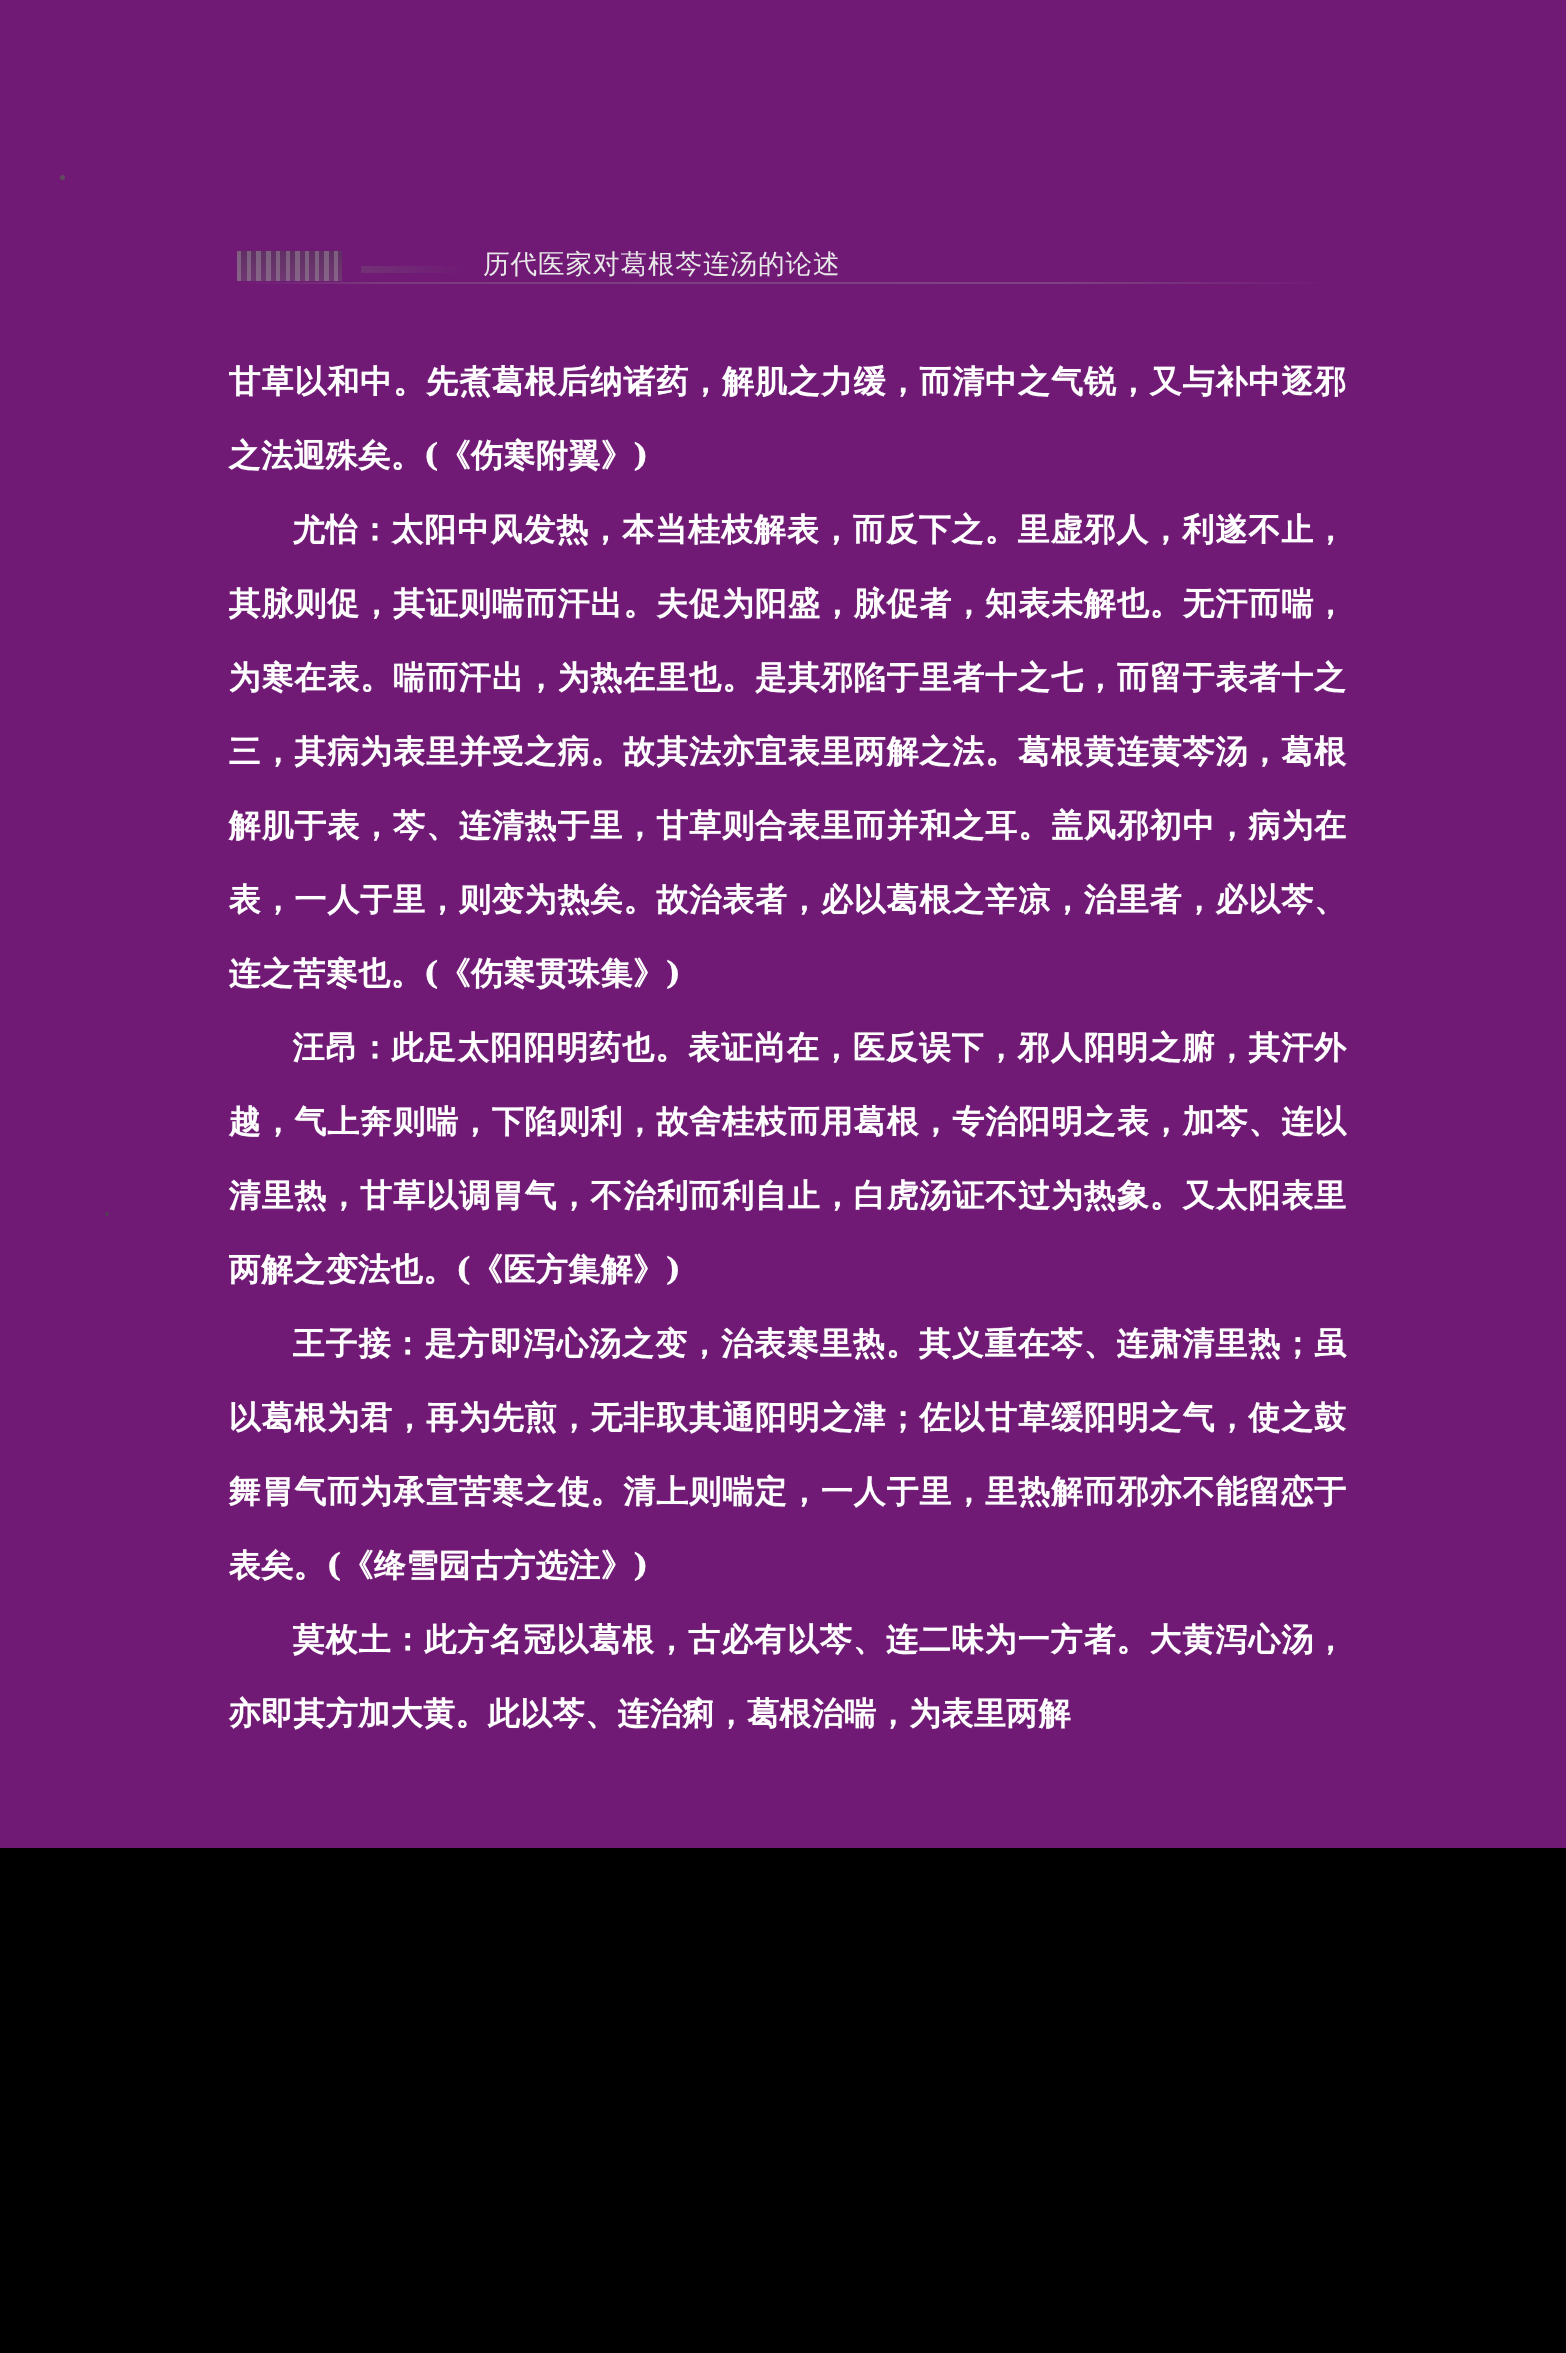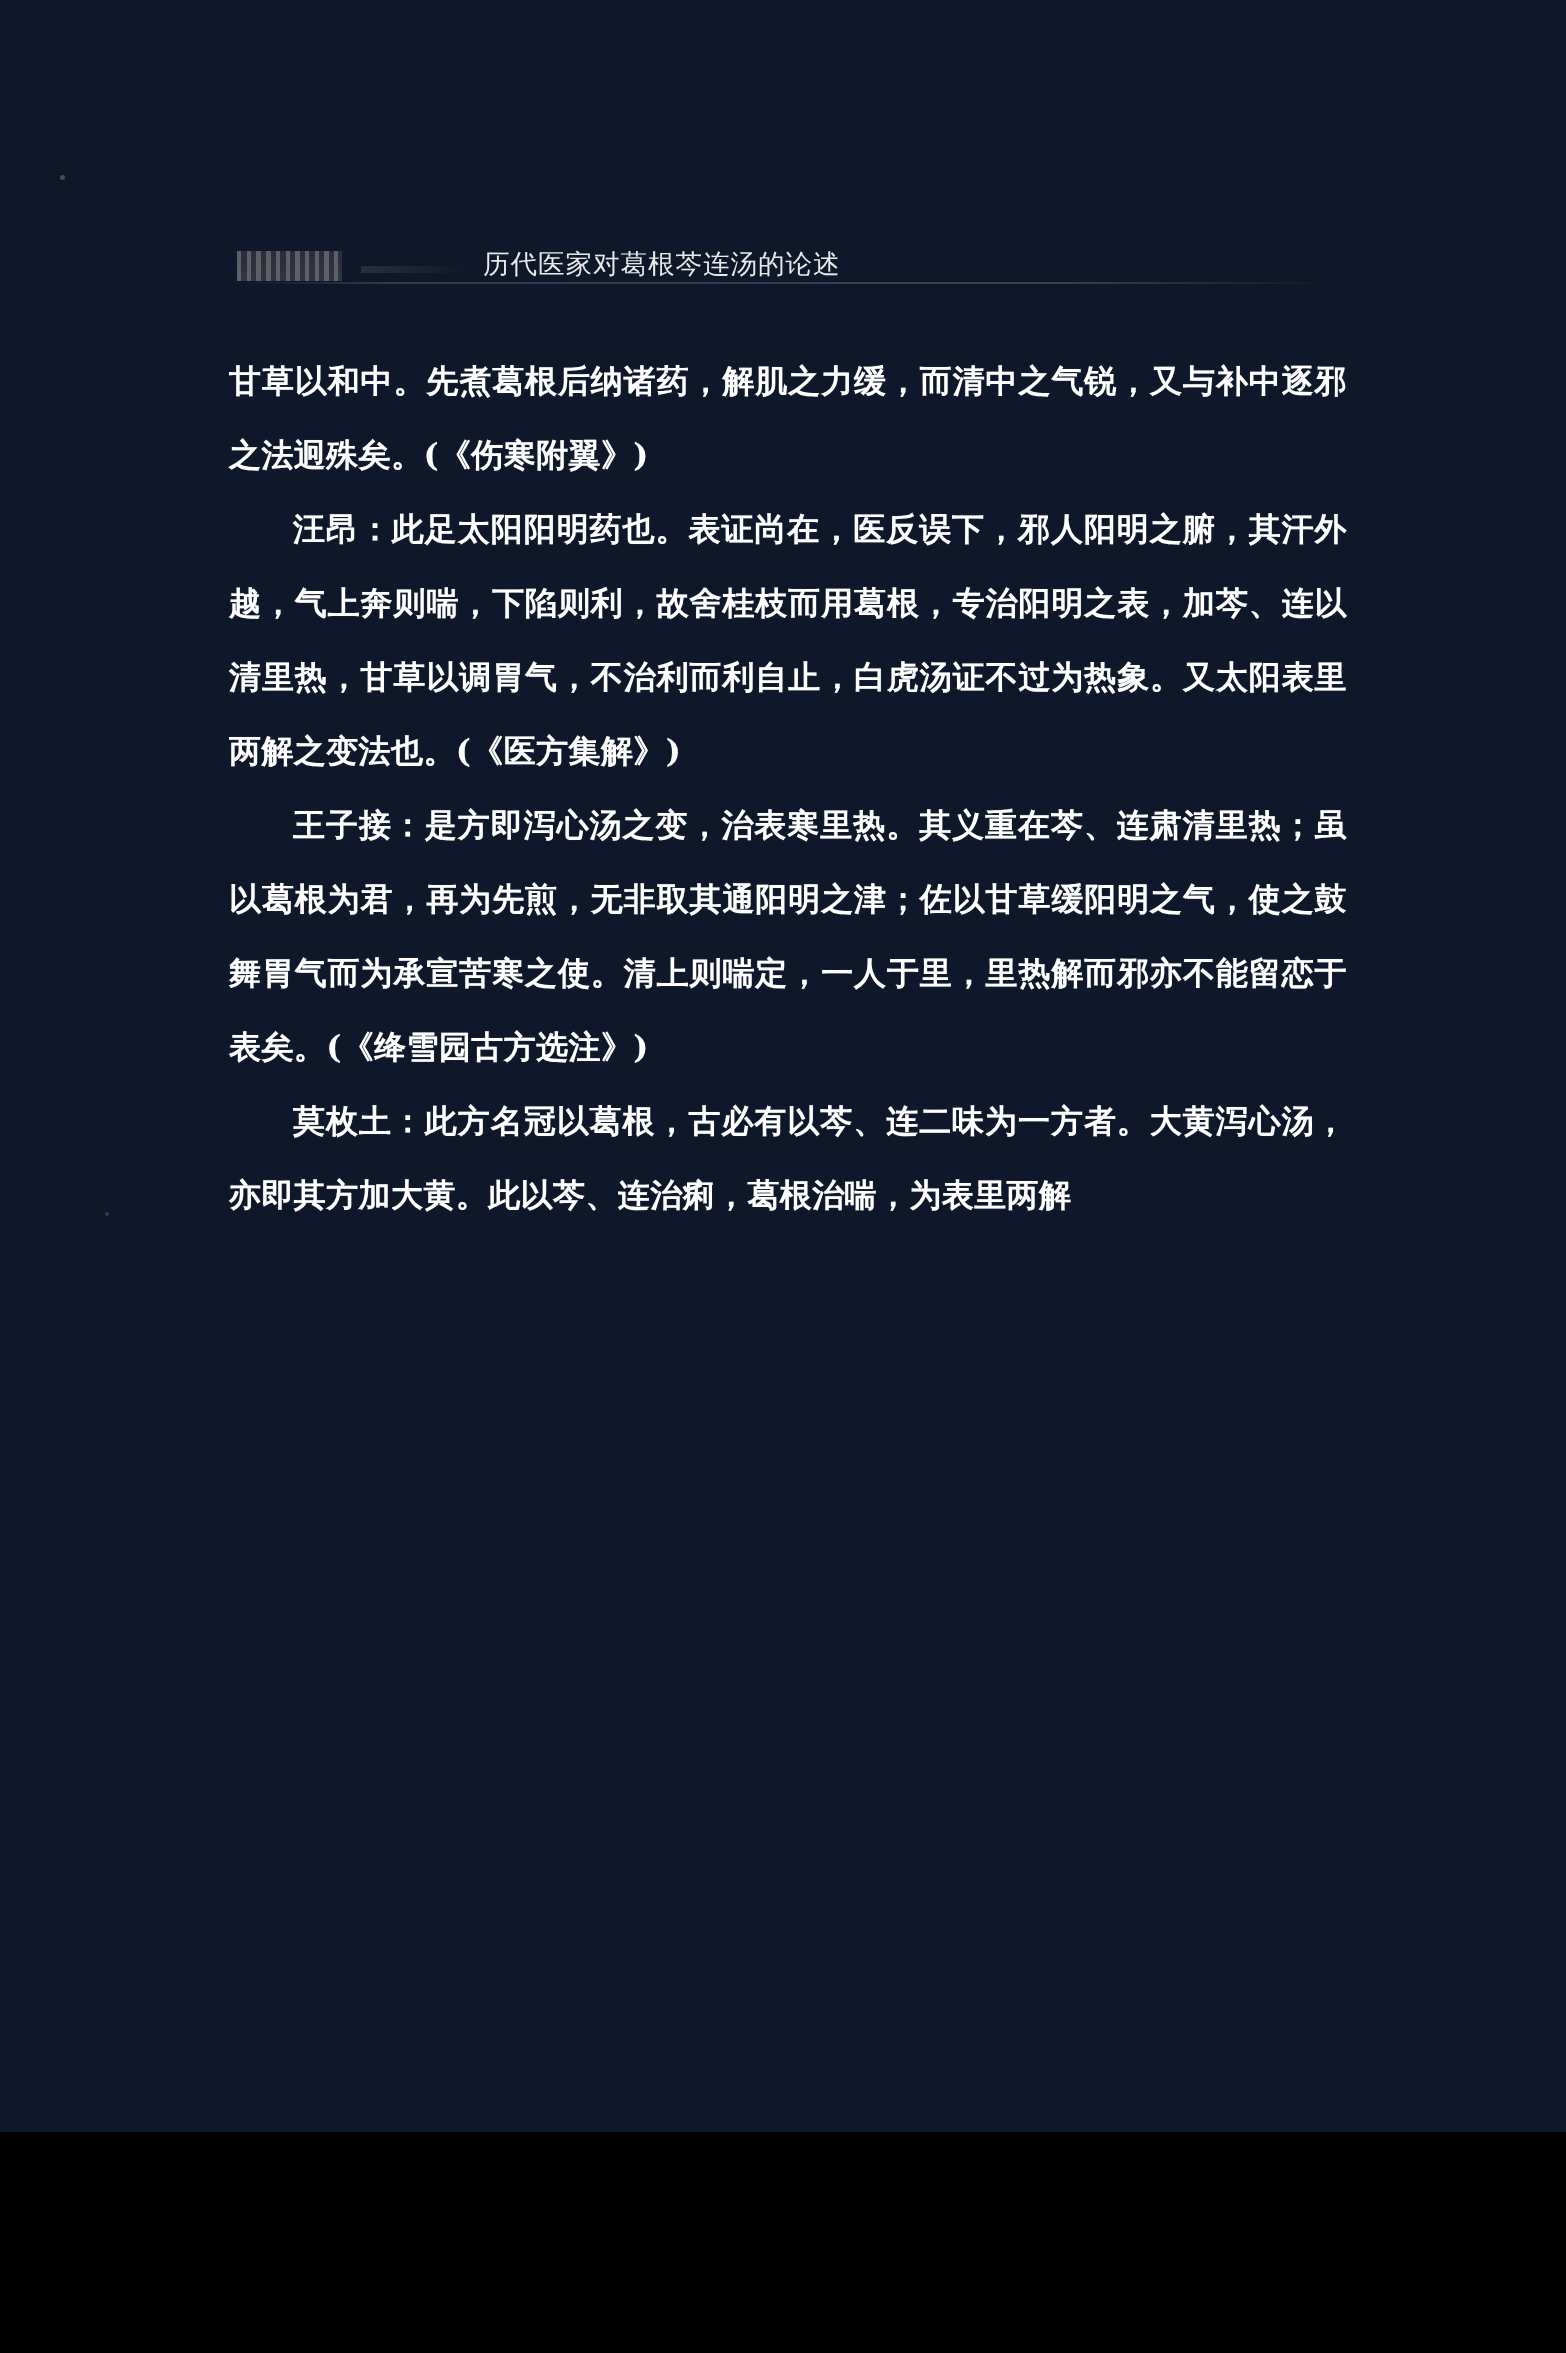--- a/index.html
+++ b/index.html
@@ -9,22 +9,22 @@
   }
   body {
     width: 1566px;
     height: 2354px;
     overflow: hidden;
     font-family: "DejaVu Serif", "Liberation Serif", serif;
   }
   .page {
     position: relative;
     width: 1566px;
-    height: 2132px;
-    background: #0f172a;
+    height: 1848px;
+    background: #701a75;
     color: #f2f2f2;
   }
   
   .speck {
     position: absolute;
     left: 60px;
     top: 175px;
     width: 5.3px;
     height: 5.3px;
     background: #5a5a5a;
@@ -122,19 +122,20 @@
 
   <div class="header">
     <div class="header-smudge"></div>
     <div class="header-dots"></div>
     <div class="header-title">历代医家对葛根芩连汤的论述</div>
   </div>
   <div class="header-rule"></div>
 
   <div class="body-text">
     <p>甘草以和中。先煮葛根后纳诸药，解肌之力缓，而清中之气锐，又与补中逐邪之法迥殊矣。(《伤寒附翼》)</p>
+    <p class="indent">尤怡：太阳中风发热，本当桂枝解表，而反下之。里虚邪人，利遂不止，其脉则促，其证则喘而汗出。夫促为阳盛，脉促者，知表未解也。无汗而喘，为寒在表。喘而汗出，为热在里也。是其邪陷于里者十之七，而留于表者十之三，其病为表里并受之病。故其法亦宜表里两解之法。葛根黄连黄芩汤，葛根解肌于表，芩、连清热于里，甘草则合表里而并和之耳。盖风邪初中，病为在表，一人于里，则变为热矣。故治表者，必以葛根之辛凉，治里者，必以芩、连之苦寒也。(《伤寒贯珠集》)</p>
     <p class="indent">汪昂：此足太阳阳明药也。表证尚在，医反误下，邪人阳明之腑，其汗外越，气上奔则喘，下陷则利，故舍桂枝而用葛根，专治阳明之表，加芩、连以清里热，甘草以调胃气，不治利而利自止，白虎汤证不过为热象。又太阳表里两解之变法也。(《医方集解》)</p>
     <p class="indent">王子接：是方即泻心汤之变，治表寒里热。其义重在芩、连肃清里热；虽以葛根为君，再为先煎，无非取其通阳明之津；佐以甘草缓阳明之气，使之鼓舞胃气而为承宣苦寒之使。清上则喘定，一人于里，里热解而邪亦不能留恋于表矣。(《绛雪园古方选注》)</p>
     <p class="indent">莫枚土：此方名冠以葛根，古必有以芩、连二味为一方者。大黄泻心汤，亦即其方加大黄。此以芩、连治痢，葛根治喘，为表里两解</p>
   </div>
 
 </div>
 
 
 </body></html>

